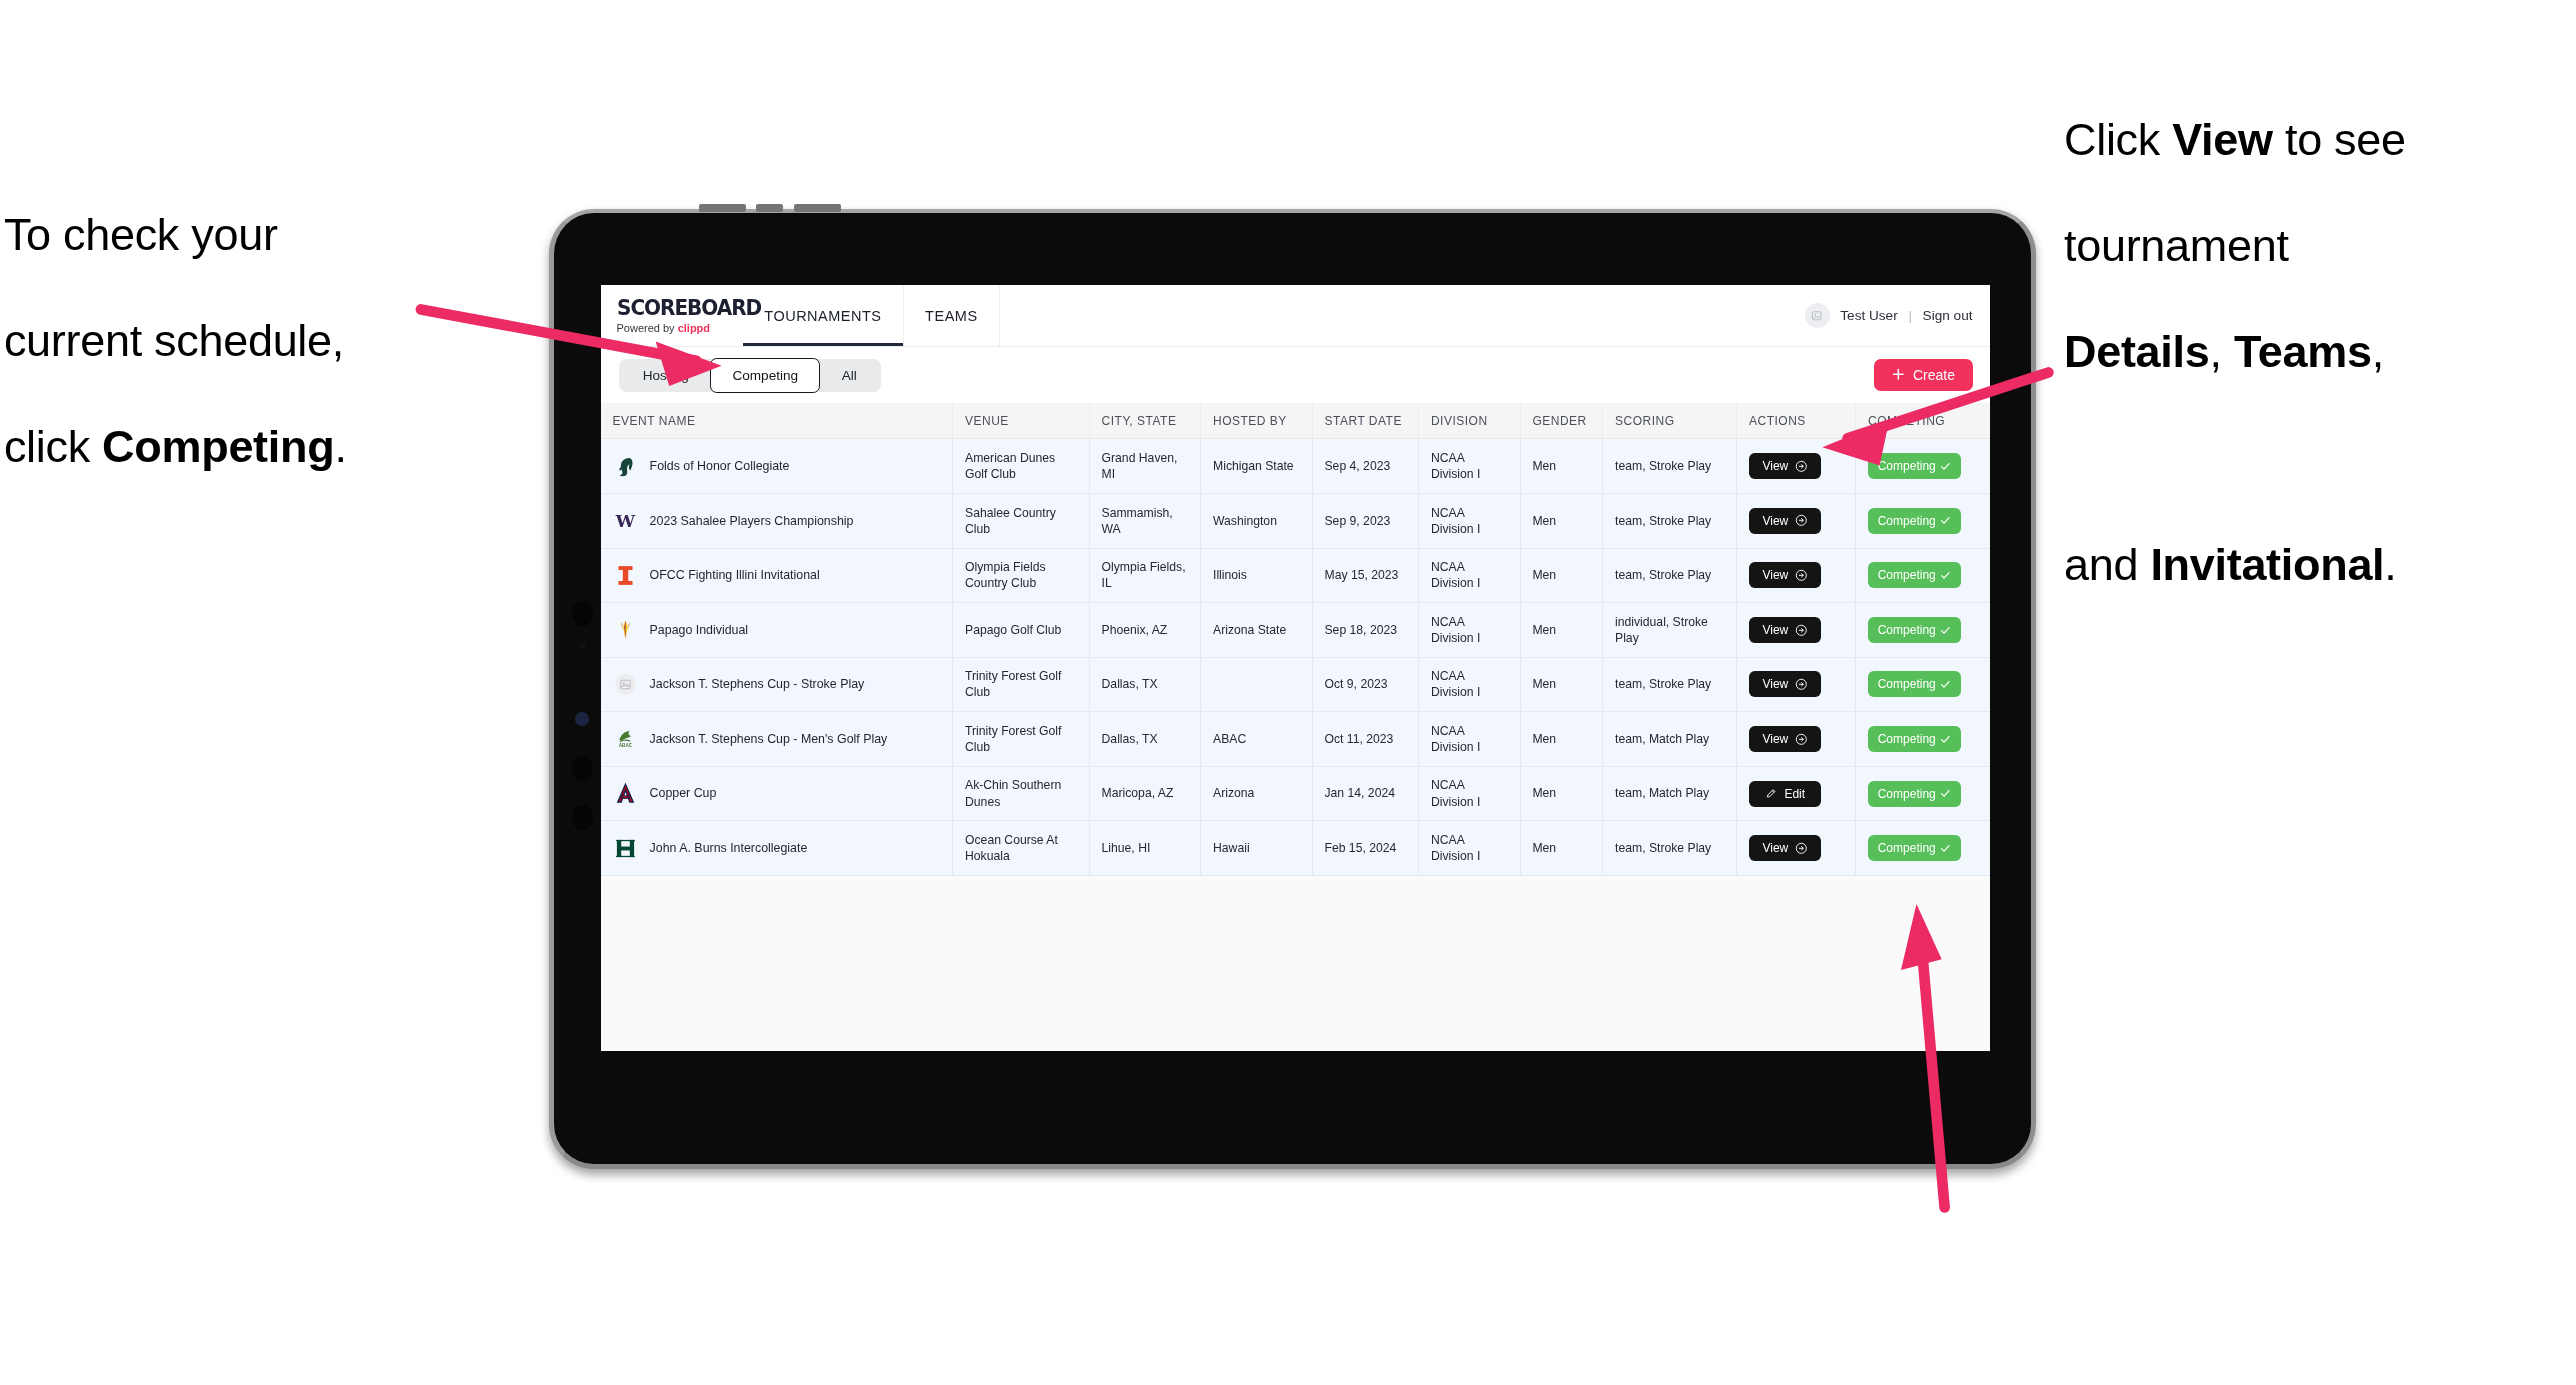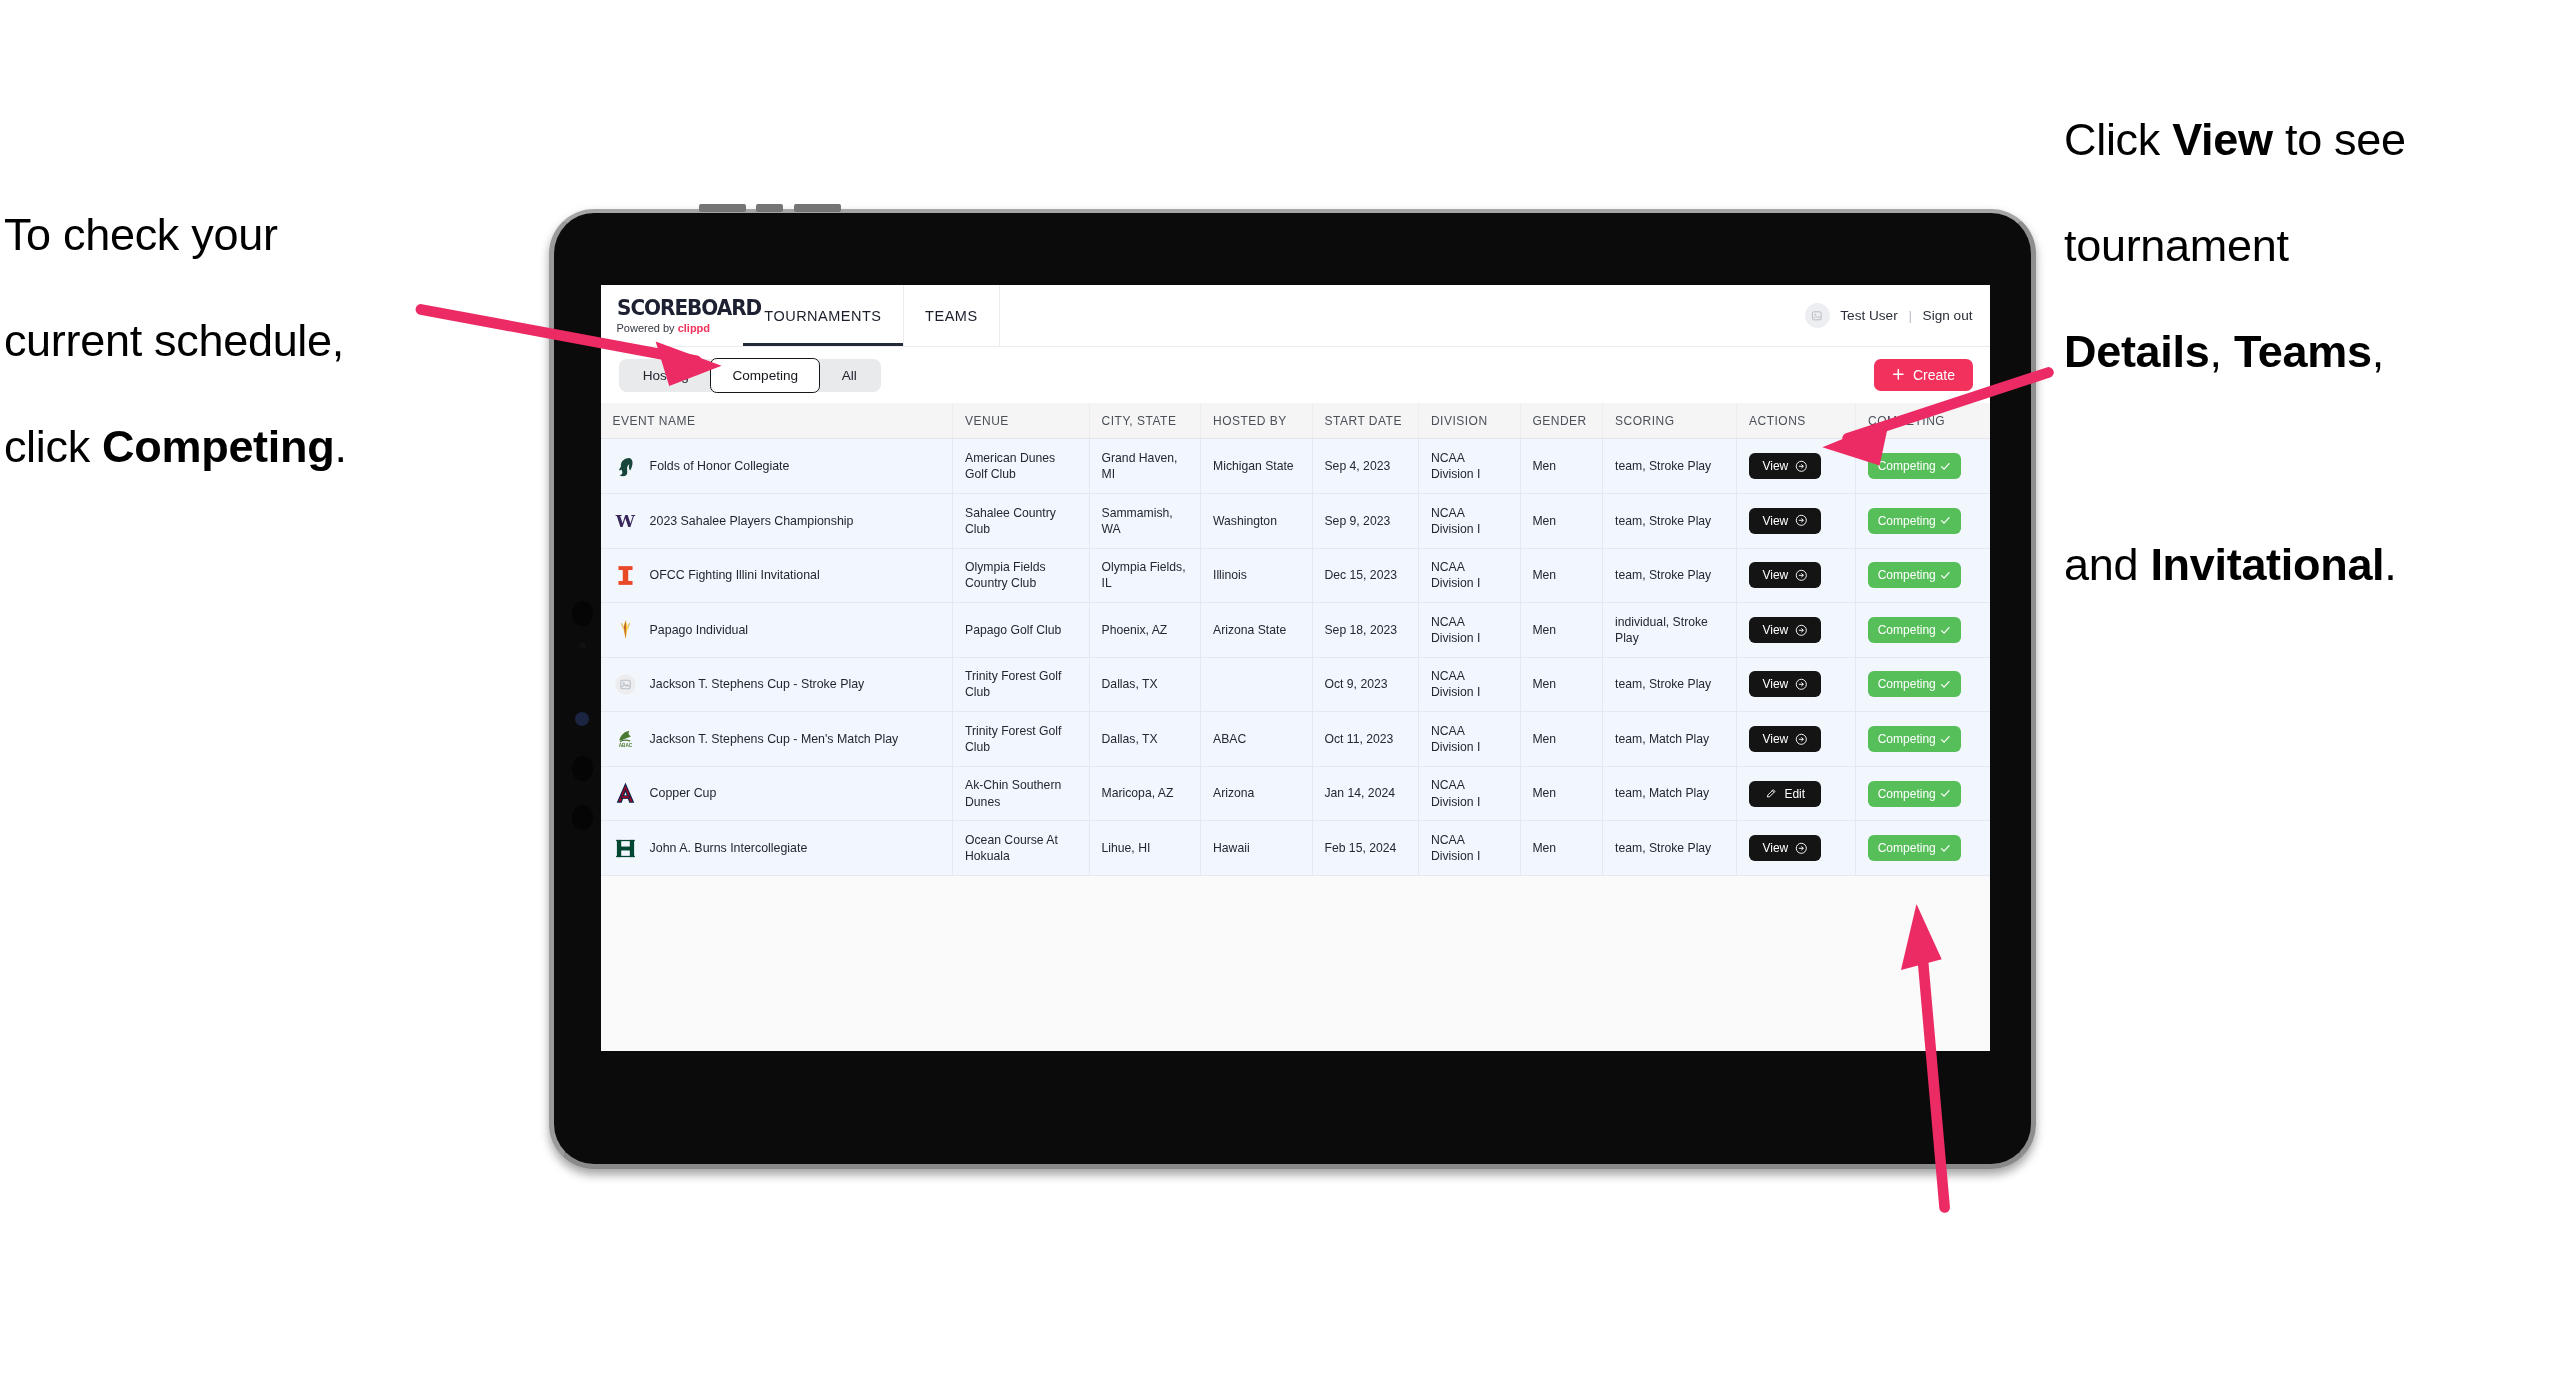--- a/index.html
+++ b/index.html
@@ -381,21 +381,21 @@
                       <rect x="12.5" y="8" width="7" height="16" fill="#E84A27"></rect>
                       <rect x="7" y="23" width="18" height="5" fill="#E84A27"></rect>
                     </svg>
                   </span>
                   <span class="evt-name">OFCC Fighting Illini Invitational</span>
                 </div>
               </td>
               <td>Olympia Fields Country Club</td>
               <td>Olympia Fields, IL</td>
               <td>Illinois</td>
-              <td>Dec 15, 2023</td>
+              <td>May 15, 2023</td>
               <td>NCAA Division I</td>
               <td>Men</td>
               <td>team, Stroke Play</td>
               <td>
                 <button class="btn-dark">
                   <span>View</span>
                   <svg class="icon-sm" viewBox="0 0 16 16" aria-hidden="true">
                     <circle cx="8" cy="8" r="6.4" fill="none" stroke="#fff" stroke-width="1.2"></circle>
                     <path d="M5.4 8 H10.2 M8.4 5.9 L10.6 8 L8.4 10.1" stroke="#fff" stroke-width="1.2" fill="none" stroke-linecap="round" stroke-linejoin="round"></path>
                   </svg>
@@ -491,21 +491,21 @@
             <tr>
               <td>
                 <div class="event-cell">
                   <span class="logo">
                     <svg width="25" height="25" viewBox="0 0 32 32" style="font-size:12.6px">
                       <path d="M8 18 C10 11 15 7 21 6 C19 9 20 12 23 13 C20 15 17 15 14 17 C12 18 10 19 8 18 Z" fill="#4A7A32"></path>
                       <path d="M9 20 C12 18 18 18 22 19" stroke="#4A7A32" stroke-width="1.6" fill="none"></path>
                       <text x="16" y="27" font-family="Liberation Sans, sans-serif" font-size="6" font-weight="bold" fill="#4A7A32" text-anchor="middle">ABAC</text>
                     </svg>
                   </span>
-                  <span class="evt-name">Jackson T. Stephens Cup - Men's Match Play</span>
+                  <span class="evt-name">Jackson T. Stephens Cup - Men's Golf Play</span>
                 </div>
               </td>
               <td>Trinity Forest Golf Club</td>
               <td>Dallas, TX</td>
               <td>ABAC</td>
               <td>Oct 11, 2023</td>
               <td>NCAA Division I</td>
               <td>Men</td>
               <td>team, Match Play</td>
               <td>

